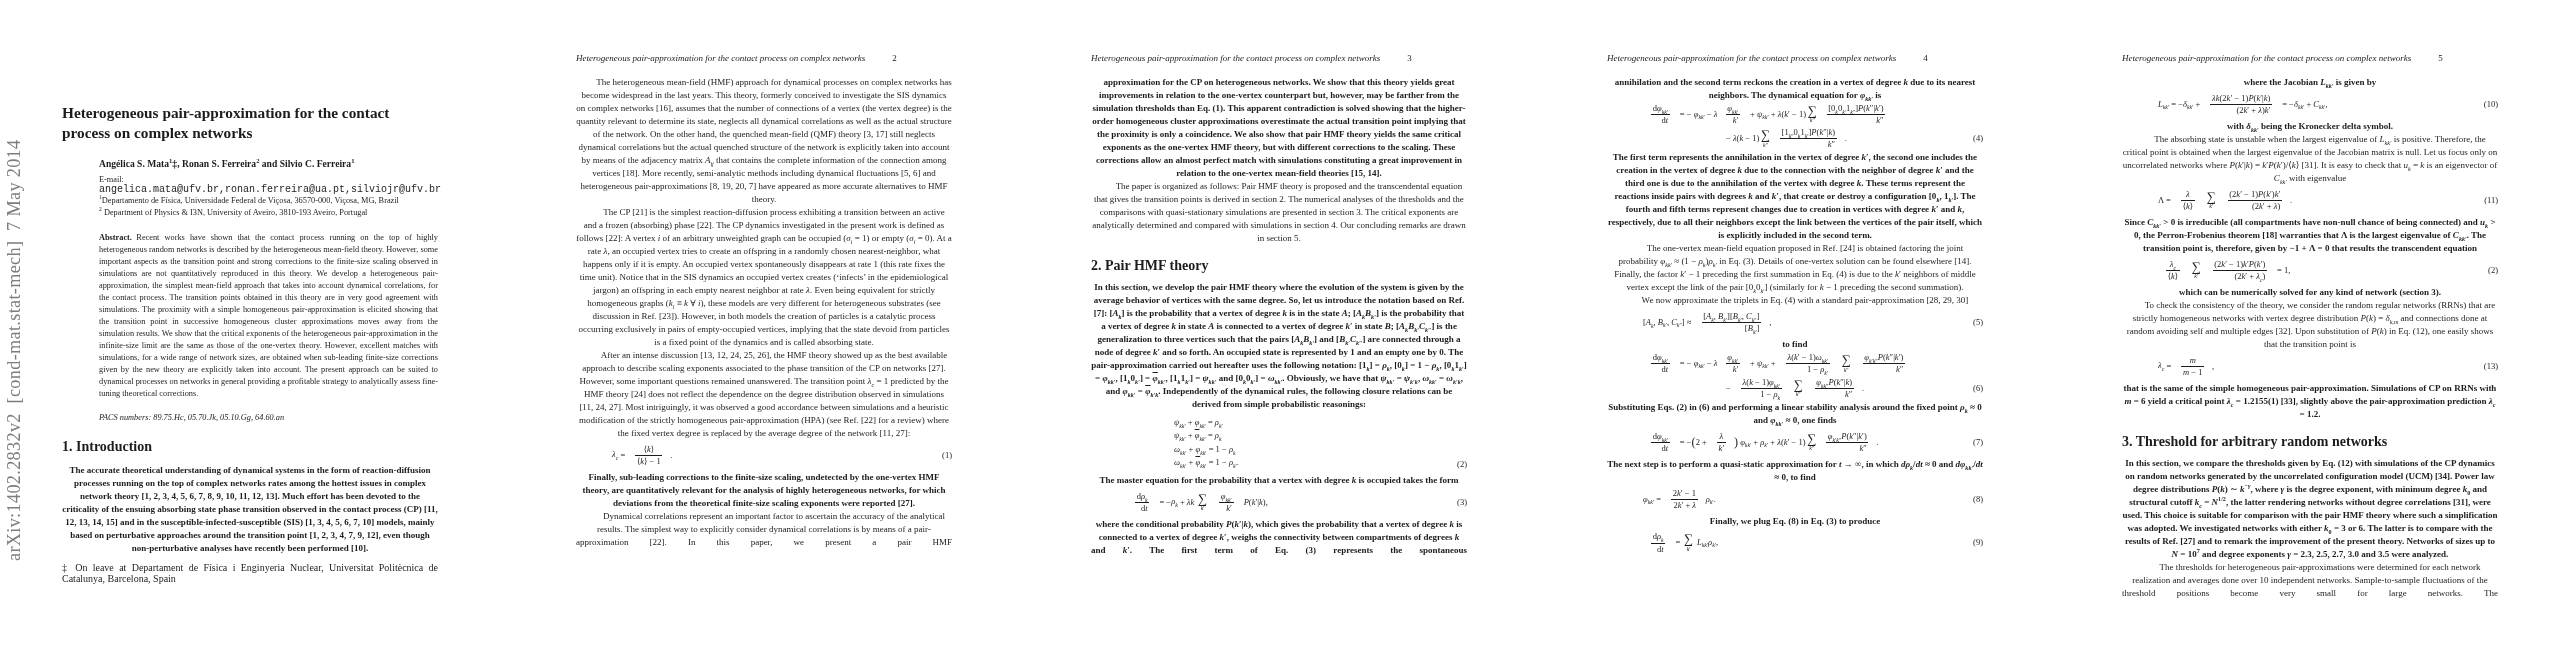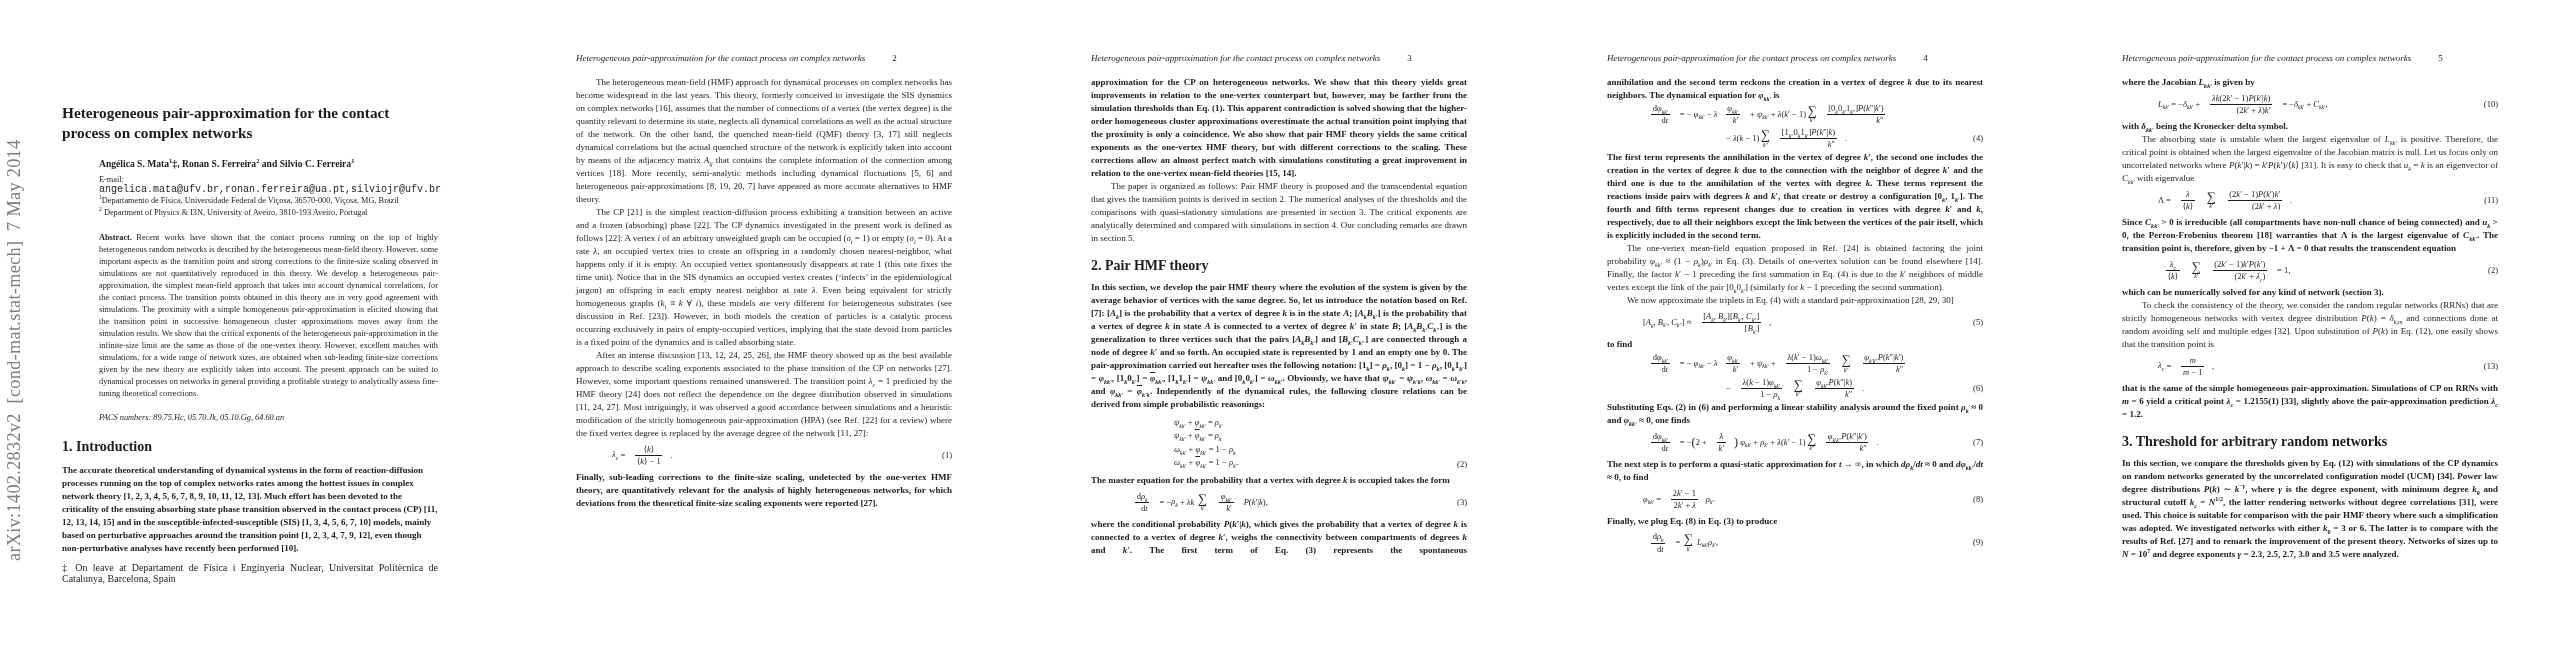--- a/index.html
+++ b/index.html
@@ -4,21 +4,21 @@
 <style>
   html,body{margin:0;padding:0;background:#ffffff;}
   .canvas{position:relative;width:2576px;height:667px;background:#ffffff;color:#1c1c1c;
           font-family:"Liberation Serif","DejaVu Serif",serif;}
   .page{position:absolute;top:0;width:515px;height:667px;overflow:hidden;background:#fff;}
   #pg1{left:0}#pg2{left:515px}#pg3{left:1030px}#pg4{left:1546px}#pg5{left:2061px}
 
   .runhead{position:absolute;left:61px;top:53px;width:376px;font-size:9px;font-style:italic;white-space:nowrap;}
   .rh-n{font-style:normal;margin-left:27px;}
   .col{position:absolute;left:61px;top:76px;width:376px;font-size:9px;line-height:13px;text-align:justify;}
-  .par{margin:0;text-indent:20px;}
+  .par{margin:0;text-indent:20px;text-align:center;}
   .noind{text-indent:0;font-weight:bold;}
   .jlast{text-align-last:justify;}
   .sec{font-weight:bold;font-size:14px;margin:14px 0 9px;text-indent:0;text-align:left;font-family:Liberation Serif, serif;}
 
   .eqrow{display:flex;align-items:center;margin:3.9px 0;font-size:8.5px;line-height:1.3;text-align:left;}
   .eqrow.tight{margin:1.1px 0;}
   .eqbody{margin-left:36px;}
   .eqbody.ind2{margin-left:119px;}
   .eqstack{margin-left:83px;display:inline-block;}
   .eqstack .eqline{display:block;margin:2.2px 0;}
@@ -78,20 +78,21 @@
     <div class="runhead"><span class="rh-t">Heterogeneous pair-approximation for the contact process on complex networks</span><span class="rh-n">2</span></div>
     <div class="col">
       <p class="par">The heterogeneous mean-field (HMF) approach for dynamical processes on complex networks has become widespread in the last years. This theory, formerly conceived to investigate the SIS dynamics on complex networks [16], assumes that the number of connections of a vertex (the vertex degree) is the quantity relevant to determine its state, neglects all dynamical correlations as well as the actual structure of the network. On the other hand, the quenched mean-field (QMF) theory [3, 17] still neglects dynamical correlations but the actual quenched structure of the network is explicitly taken into account by means of the adjacency matrix <i>A<sub>ij</sub></i> that contains the complete information of the connection among vertices [18]. More recently, semi-analytic methods including dynamical fluctuations [5, 6] and heterogeneous pair-approximations [8, 19, 20, 7] have appeared as more accurate alternatives to HMF theory.</p>
       <p class="par">The CP [21] is the simplest reaction-diffusion process exhibiting a transition between an active and a frozen (absorbing) phase [22]. The CP dynamics investigated in the present work is defined as follows [22]: A vertex <i>i</i> of an arbitrary unweighted graph can be occupied (<i>σ<sub>i</sub></i> = 1) or empty (<i>σ<sub>i</sub></i> = 0). At a rate <i>λ</i>, an occupied vertex tries to create an offspring in a randomly chosen nearest-neighbor, what happens only if it is empty. An occupied vertex spontaneously disappears at rate 1 (this rate fixes the time unit). Notice that in the SIS dynamics an occupied vertex creates (‘infects’ in the epidemiological jargon) an offspring in each empty nearest neighbor at rate <i>λ</i>. Even being equivalent for strictly homogeneous graphs (<i>k<sub>i</sub></i> ≡ <i>k</i> ∀ <i>i</i>), these models are very different for heterogeneous substrates (see discussion in Ref. [23]). However, in both models the creation of particles is a catalytic process occurring exclusively in pairs of empty-occupied vertices, implying that the state devoid from particles is a fixed point of the dynamics and is called absorbing state.</p>
       <p class="par">After an intense discussion [13, 12, 24, 25, 26], the HMF theory showed up as the best available approach to describe scaling exponents associated to the phase transition of the CP on networks [27]. However, some important questions remained unanswered. The transition point <i>λ<sub>c</sub></i> = 1 predicted by the HMF theory [24] does not reflect the dependence on the degree distribution observed in simulations [11, 24, 27]. Most intriguingly, it was observed a good accordance between simulations and a heuristic modification of the strictly homogeneous pair-approximation (HPA) (see Ref. [22] for a review) where the fixed vertex degree is replaced by the average degree of the network [11, 27]:</p>
       <div class="eqrow">
           <span class="eqbody"><i>λ<sub>c</sub></i> = <span class="fr"><span class="nu">⟨<i>k</i>⟩</span><span class="de">⟨<i>k</i>⟩ − 1</span></span>.</span>
           <span class="eqno">(1)</span>
         </div>
       <p class="par noind">Finally, sub-leading corrections to the finite-size scaling, undetected by the one-vertex HMF theory, are quantitatively relevant for the analysis of highly heterogeneous networks, for which deviations from the theoretical finite-size scaling exponents were reported [27].</p>
+      <p class="par jlast">Dynamical correlations represent an important factor to ascertain the accuracy of the analytical results. The simplest way to explicitly consider dynamical correlations is by means of a pair-approximation [22]. In this paper, we present a pair HMF</p>
     </div>
   </section>
 
   <section class="page" id="pg3">
     <div class="runhead"><span class="rh-t">Heterogeneous pair-approximation for the contact process on complex networks</span><span class="rh-n">3</span></div>
     <div class="col">
       <p class="par noind">approximation for the CP on heterogeneous networks. We show that this theory yields great improvements in relation to the one-vertex counterpart but, however, may be farther from the simulation thresholds than Eq. (1). This apparent contradiction is solved showing that the higher-order homogeneous cluster approximations overestimate the actual transition point implying that the proximity is only a coincidence. We also show that pair HMF theory yields the same critical exponents as the one-vertex HMF theory, but with different corrections to the scaling. These corrections allow an almost perfect match with simulations constituting a great improvement in relation to the one-vertex mean-field theories [15, 14].</p>
       <p class="par">The paper is organized as follows: Pair HMF theory is proposed and the transcendental equation that gives the transition points is derived in section 2. The numerical analyses of the thresholds and the comparisons with quasi-stationary simulations are presented in section 3. The critical exponents are analytically determined and compared with simulations in section 4. Our concluding remarks are drawn in section 5.</p>
       <div class="sec">2. Pair HMF theory</div>
       <p class="par noind">In this section, we develop the pair HMF theory where the evolution of the system is given by the average behavior of vertices with the same degree. So, let us introduce the notation based on Ref. [7]: [<i>A<sub>k</sub></i>] is the probability that a vertex of degree <i>k</i> is in the state <i>A</i>; [<i>A<sub>k</sub>B<sub>k′</sub></i>] is the probability that a vertex of degree <i>k</i> in state <i>A</i> is connected to a vertex of degree <i>k</i>′ in state <i>B</i>; [<i>A<sub>k</sub>B<sub>k′</sub>C<sub>k″</sub></i>] is the generalization to three vertices such that the pairs [<i>A<sub>k</sub>B<sub>k′</sub></i>] and [<i>B<sub>k′</sub>C<sub>k″</sub></i>] are connected through a node of degree <i>k</i>′ and so forth. An occupied state is represented by 1 and an empty one by 0. The pair-approximation carried out hereafter uses the following notation: [1<sub><i>k</i></sub>] = <i>ρ<sub>k</sub></i>, [0<sub><i>k</i></sub>] = 1 − <i>ρ<sub>k</sub></i>, [0<sub><i>k</i></sub>1<sub><i>k</i>′</sub>] = <i>φ<sub>kk′</sub></i>, [1<sub><i>k</i></sub>0<sub><i>k</i>′</sub>] = <span class="ov"><i>φ</i></span><sub><i>kk</i>′</sub>, [1<sub><i>k</i></sub>1<sub><i>k</i>′</sub>] = <i>ψ<sub>kk′</sub></i> and [0<sub><i>k</i></sub>0<sub><i>k</i>′</sub>] = <i>ω<sub>kk′</sub></i>. Obviously, we have that <i>ψ<sub>kk′</sub></i> = <i>ψ<sub>k′k</sub></i>, <i>ω<sub>kk′</sub></i> = <i>ω<sub>k′k</sub></i>, and <i>φ<sub>kk′</sub></i> = <span class="ov"><i>φ</i></span><sub><i>k</i>′<i>k</i></sub>. Independently of the dynamical rules, the following closure relations can be derived from simple probabilistic reasonings:</p>
@@ -205,17 +206,18 @@
         </div>
       <p class="par noind">which can be numerically solved for any kind of network (section 3).</p>
       <p class="par">To check the consistency of the theory, we consider the random regular networks (RRNs) that are strictly homogeneous networks with vertex degree distribution <i>P</i>(<i>k</i>) = <i>δ<sub>k,m</sub></i> and connections done at random avoiding self and multiple edges [32]. Upon substitution of <i>P</i>(<i>k</i>) in Eq. (12), one easily shows that the transition point is</p>
       <div class="eqrow">
           <span class="eqbody"><i>λ<sub>c</sub></i> = <span class="fr"><span class="nu"><i>m</i></span><span class="de"><i>m</i> − 1</span></span>,</span>
           <span class="eqno">(13)</span>
         </div>
       <p class="par noind">that is the same of the simple homogeneous pair-approximation. Simulations of CP on RRNs with <i>m</i> = 6 yield a critical point <i>λ<sub>c</sub></i> = 1.2155(1) [33], slightly above the pair-approximation prediction <i>λ<sub>c</sub></i> = 1.2.</p>
       <div class="sec">3. Threshold for arbitrary random networks</div>
       <p class="par noind">In this section, we compare the thresholds given by Eq. (12) with simulations of the CP dynamics on random networks generated by the uncorrelated configuration model (UCM) [34]. Power law degree distributions <i>P</i>(<i>k</i>) ∼ <i>k</i><sup>−<i>γ</i></sup>, where <i>γ</i> is the degree exponent, with minimum degree <i>k</i><sub>0</sub> and structural cutoff <i>k<sub>c</sub></i> = <i>N</i><sup>1/2</sup>, the latter rendering networks without degree correlations [31], were used. This choice is suitable for comparison with the pair HMF theory where such a simplification was adopted. We investigated networks with either <i>k</i><sub>0</sub> = 3 or 6. The latter is to compare with the results of Ref. [27] and to remark the improvement of the present theory. Networks of sizes up to <i>N</i> = 10<sup>7</sup> and degree exponents <i>γ</i> = 2.3, 2.5, 2.7, 3.0 and 3.5 were analyzed.</p>
+      <p class="par jlast">The thresholds for heterogeneous pair-approximations were determined for each network realization and averages done over 10 independent networks. Sample-to-sample fluctuations of the threshold positions become very small for large networks. The</p>
     </div>
   </section>
 
 </div>
 
 
 </body></html>

